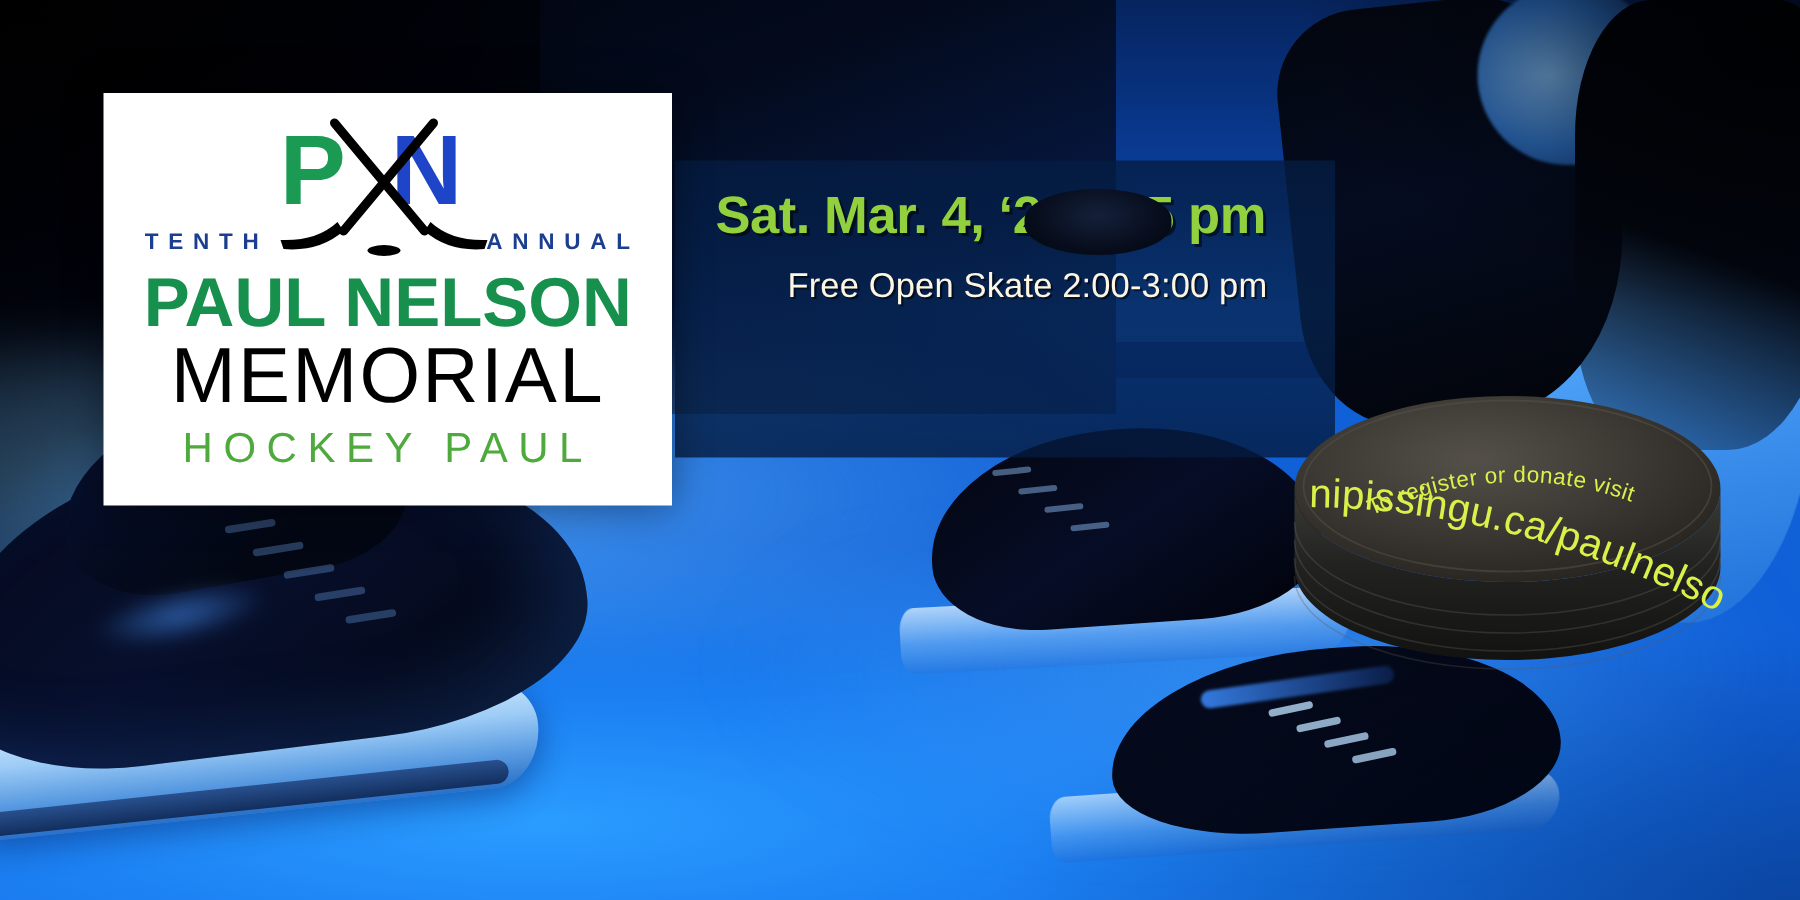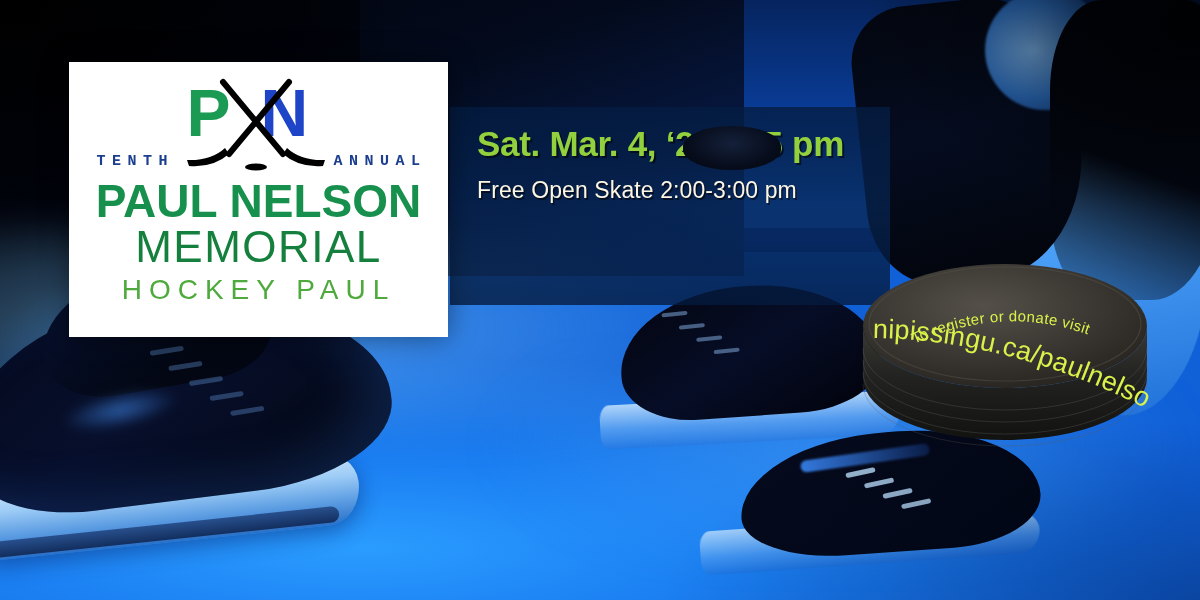--- a/index.html
+++ b/index.html
@@ -206,34 +206,33 @@
   .sticks { position:absolute; left:62px; top:-2px; width:170px; height:104px; }
 
   
   .annual-row {
     position:relative; width:340px; height:22px; margin-top:-16px;
     display:flex; align-items:center; justify-content:space-between;
   }
   .annual-word {
     font-size:15px; font-weight:bold; color:#1b3e8f;
     letter-spacing:6.5px;
-    font-family:Liberation Mono, monospace;
   }
   .annual-word.left  { padding-left:8px; }
   .annual-word.right { padding-right:2px;text-align:center; }
 
   
   .line-paul {
     margin-top:6px;
     font-size:46px; font-weight:bold; color:#16904c;
     letter-spacing:0px; line-height:1.04;
     font-family:"Liberation Sans", sans-serif;
   }
   .line-memorial {
-    font-size:44px; font-weight:normal; color:#15803d;
+    font-size:52px; font-weight:normal; color:#000000;
     letter-spacing:1.5px; line-height:1.06; margin-top:-2px;
     font-family:"Liberation Sans", sans-serif;
   }
   .line-hockey {
     font-size:28px; font-weight:normal; color:#4eaa3c;
     letter-spacing:7px; margin-top:4px;
     font-family:"Liberation Sans", sans-serif;
   }
 
   
@@ -243,20 +242,21 @@
     line-height:1.13; letter-spacing:-.3px;
     text-shadow:2px 2px 0 rgba(0,0,0,.55);
     white-space:nowrap;
   }
   .headline .sep { padding:0 5px; }
   .subline {
     font-size:23px; font-weight:normal; color:#fdf6e3;
     line-height:1.28; letter-spacing:.1px; margin-top:12px;
     text-shadow:1.5px 1.5px 0 rgba(0,0,0,.55);
     white-space:nowrap;
+    margin-left:48px;
   }
 
   
   .mini-puck {
     position:absolute; left:683px; top:126px; width:98px; height:44px;
     background:radial-gradient(ellipse at 50% 40%, #14203a 0%, #070d1c 60%, #03060e 100%);
     border-radius:50%/46%;
     z-index:1;
   }
 

